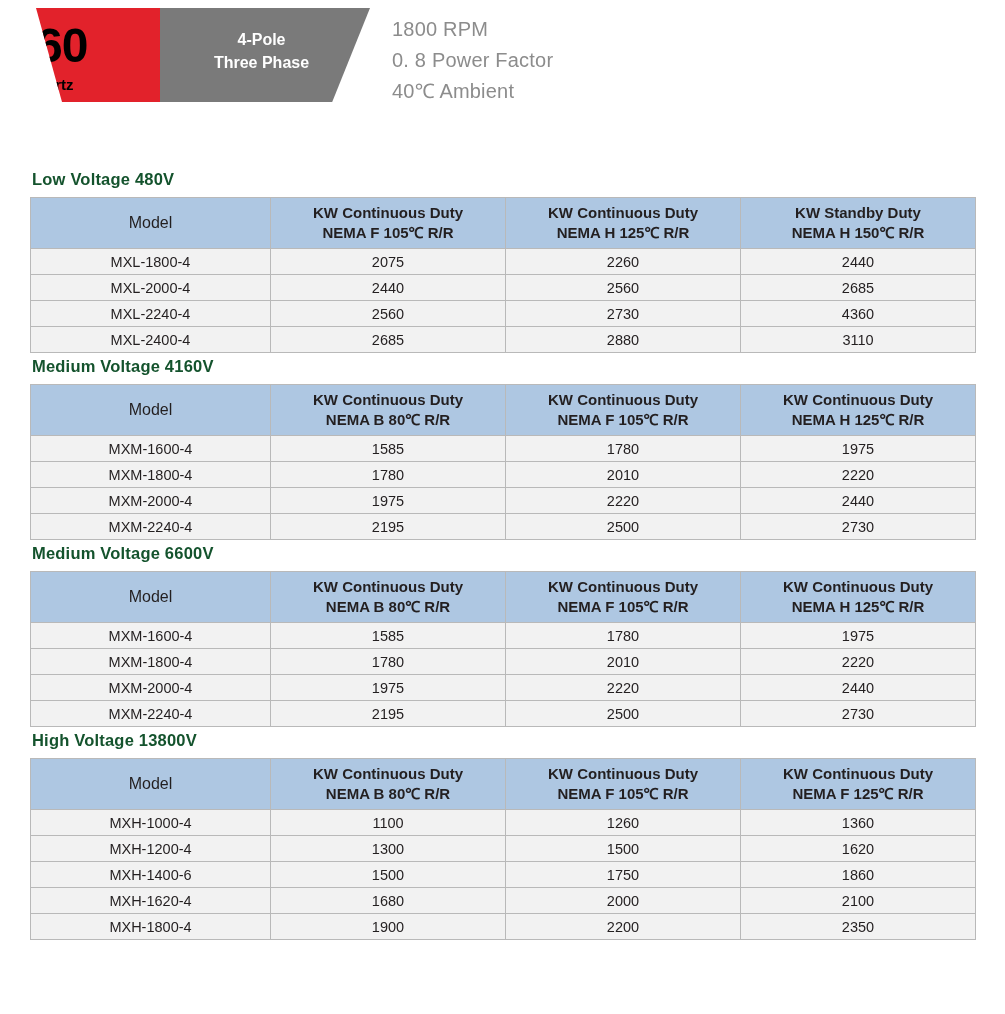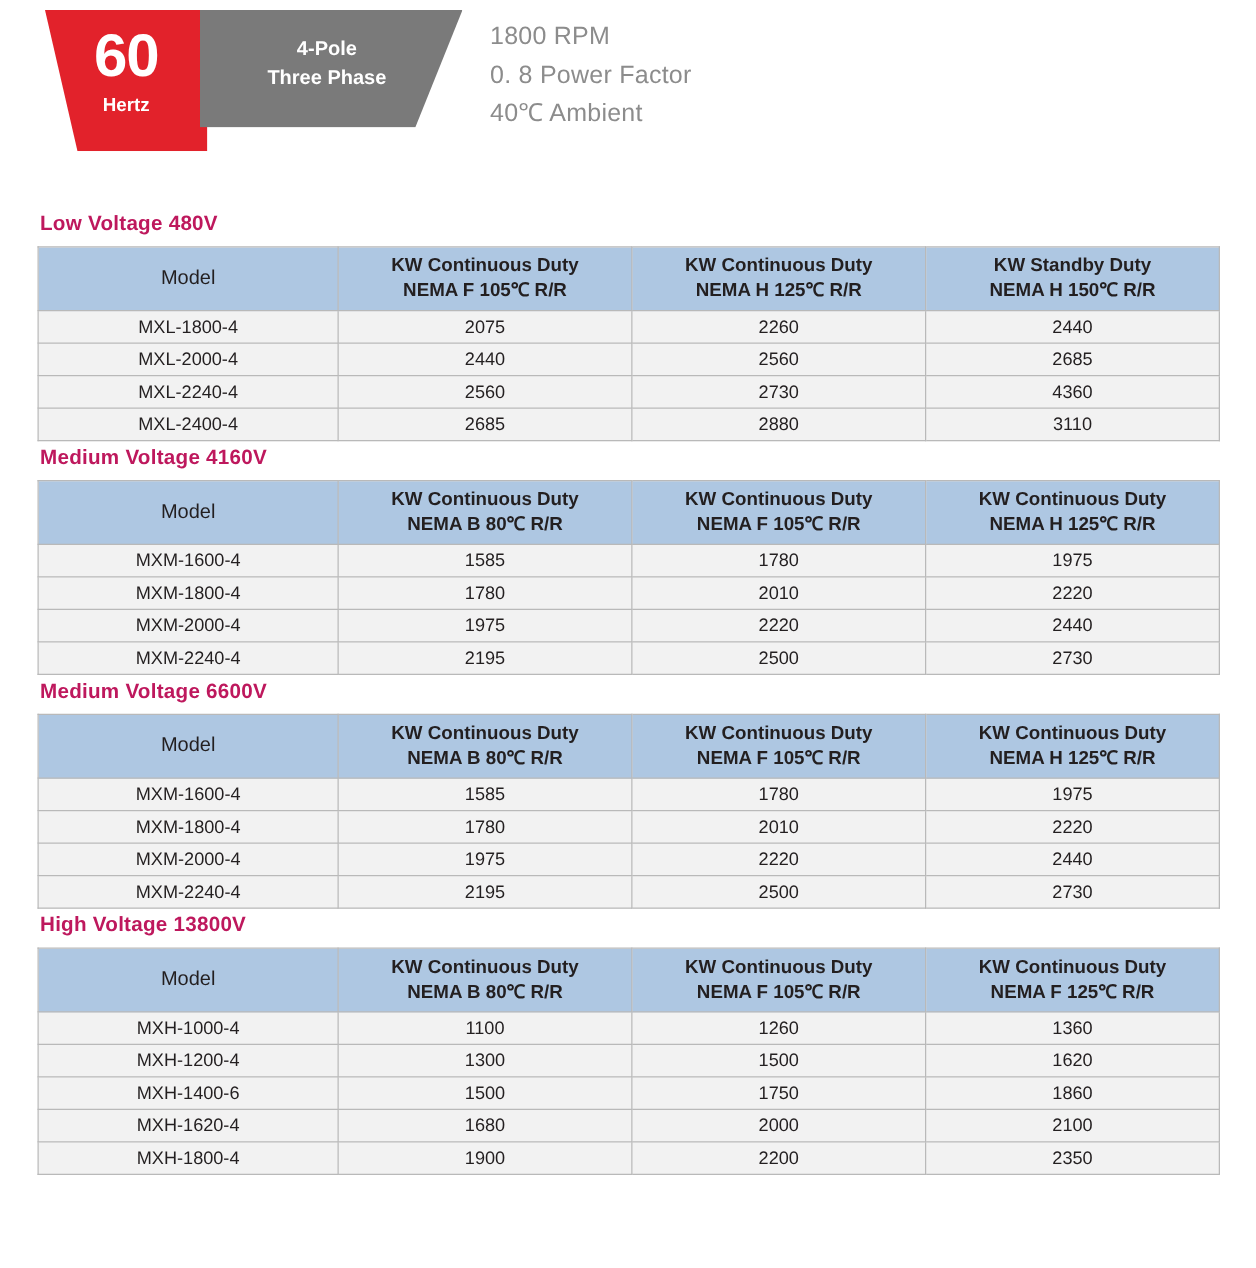--- a/index.html
+++ b/index.html
@@ -18,25 +18,24 @@
   
   .header {
     position: relative;
     height: 112px;
   }
   .badge-hz {
     position: absolute;
     left: 36px;
     top: 8px;
     width: 130px;
-    height: 113px;
+    height: 94px;
     background: #e2222b;
-    color: #ffffff;
+    color: #000000;
     clip-path: polygon(0 0, 100% 0, 100% 100%, 20% 100%);
-    text-align: center;
   }
   .badge-hz .num {
     font-size: 48px;
     font-weight: bold;
     line-height: 1;
     padding-top: 14px;
     letter-spacing: -1px;
   }
   .badge-hz .unit {
     font-size: 15px;
@@ -76,21 +75,21 @@
   
   .content {
     padding: 0 30px;
   }
   .section {
     margin-bottom: 2px;
   }
   .section-title {
     font-size: 16.5px;
     font-weight: bold;
-    color: #be185d;
+    color: #14532d;
     margin: 0 0 8px 2px;
     letter-spacing: 0.2px;
   }
   .spacer-top {
     height: 58px;
   }
   table {
     border-collapse: collapse;
     width: 945px;
     table-layout: fixed;

